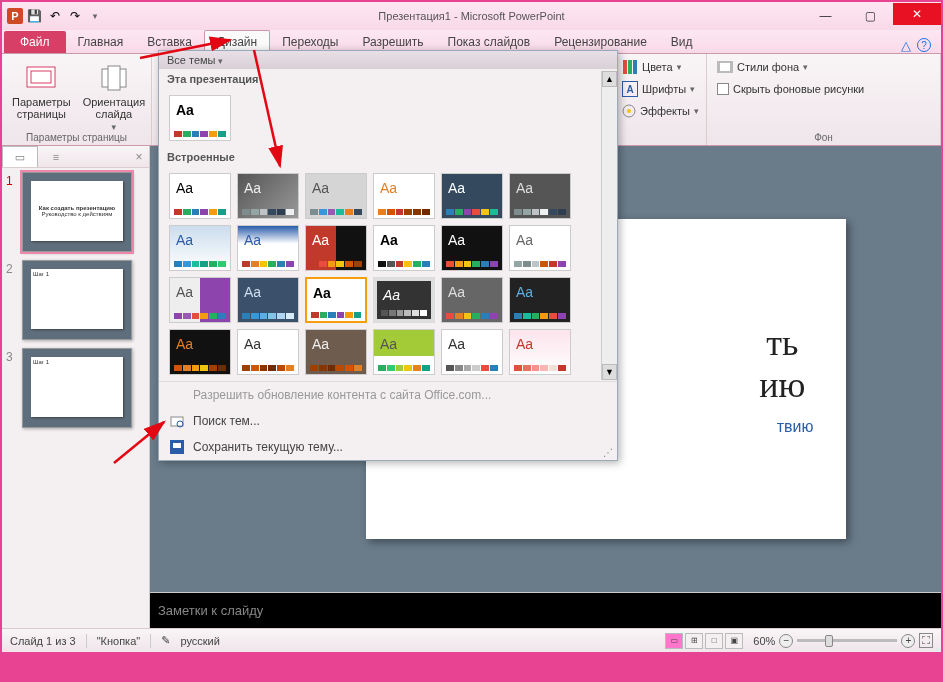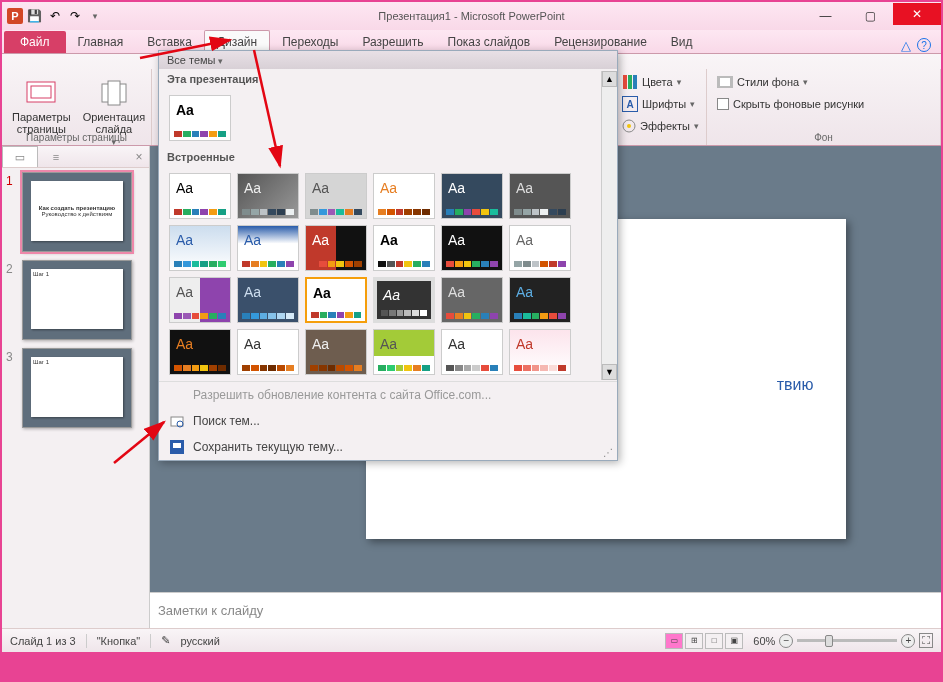--- a/index.html
+++ b/index.html
@@ -13,21 +13,21 @@
   .titlebar .winbtn { width: 45px; height: 22px; display: flex; align-items: center; justify-content: center; font-size: 12px; color: #333; }
   .titlebar .winbtn.close { background: #e81123; color: #fff; width: 48px; height: 22px; margin-top:-2px;}
   
   .ribbon-tabs { height: 24px; background: linear-gradient(#fde7f2, #f9d9e8); display: flex; align-items: flex-end; font-size: 12px; border-bottom: 1px solid #c9a; }
   .tab-file { background: #d73f67; color: #fff; padding: 4px 16px; height: 22px; border-radius: 2px 2px 0 0; margin-left: 2px; }
   .tab { padding: 4px 12px; color: #444; cursor: pointer; }
   .tab.active { background: #fafafa; border: 1px solid #c9a; border-bottom: 1px solid #fafafa; margin-bottom: -1px; border-radius: 2px 2px 0 0; }
   .help-icons { margin-left: auto; display: flex; gap: 6px; padding-right: 10px; color: #1a73e8; font-size: 13px; }
   
   .ribbon { height: 92px; background: linear-gradient(#f9f5f7, #efe5ea); border-bottom: 1px solid #c9a; display: flex; position: relative; }
-  .rgroup { border-right: 1px solid #dcc; padding: 2px 6px; display: flex; flex-direction: column; position: relative; margin-top: 15px; }
+  .rgroup { border-right: 1px solid #dcc; padding: 2px 6px; display: flex; flex-direction: column; position: relative; }
   .rgroup-label { position: absolute; bottom: 2px; left: 0; right: 0; text-align: center; font-size: 10px; color: #666; }
   .rbtn-large { display: flex; flex-direction: column; align-items: center; justify-content: flex-start; gap: 2px; font-size: 11px; color: #333; text-align: center; padding: 2px 4px; }
   .rbtn-row { display: flex; gap: 4px; padding-top: 4px; }
   .ricon { width: 32px; height: 32px; display:flex; align-items:center; justify-content:center; }
   .rsmall { display: flex; align-items: center; gap: 4px; font-size: 11px; color: #333; padding: 2px 4px; height: 22px; }
   .rsmall .sicon { width: 16px; height: 16px; display:flex; align-items:center; justify-content:center;}
   .chk { width: 12px; height: 12px; border: 1px solid #888; background: #fff; }
   .darrow::after { content: " ▾"; font-size: 9px; color: #666; }
   
   .workarea { display: flex; height: 482px; background: #6a7b8a; }
@@ -44,21 +44,21 @@
   .thumb-item.selected .thumb-img { outline: 2px solid #e8a; }
   .thumb-paper { position: absolute; top: 8px; left: 8px; right: 8px; bottom: 10px; background: #fff; box-shadow: 1px 1px 2px rgba(0,0,0,0.4); display:flex; flex-direction:column; align-items:center; justify-content:center; font-size:6px; color:#333; text-align:center; padding:2px;}
   
   .slide-area { flex: 1; display: flex; flex-direction: column; background: #6a7b8a; }
   .slide-canvas { flex: 1; display: flex; align-items: center; justify-content: center; padding: 20px; position: relative; }
   .slide-main { width: 560px; height: 380px; background: #6a7b8a; position: relative; }
   .slide-paper { position: absolute; top: 40px; left: 100px; width: 480px; height: 320px; background: #fff; box-shadow: 3px 3px 8px rgba(0,0,0,0.4); display:flex; flex-direction:column; align-items:center; justify-content:center; }
   .slide-paper .pin { position:absolute; top:-8px; left:50%; transform:translateX(-50%); width:16px; height:16px; background: radial-gradient(circle at 30% 30%, #fff, #aaa); border-radius:50%; box-shadow:1px 1px 2px rgba(0,0,0,0.5);}
   .slide-title-text { font-family: Georgia, serif; font-size: 36px; color: #222; text-align:center; }
   .slide-sub { color: #2a5caa; font-size: 16px; margin-top: 12px;}
-  .notes-bar { height: 36px; background: #ffffff; border-top: 1px solid #ccc; display:flex; align-items:center; padding: 0 8px; font-size:13px; color:#888;}
+  .notes-bar { height: 36px; background: #000000; border-top: 1px solid #ccc; display:flex; align-items:center; padding: 0 8px; font-size:13px; color:#888;}
   
   .statusbar { height: 24px; background: linear-gradient(#f9f5f7, #efe5ea); display: flex; align-items: center; font-size: 11px; color: #444; padding: 0 8px; gap: 10px; border-top:1px solid #dcc;}
   .statusbar .sep { border-left: 1px solid #ccc; height: 14px;}
   .statusbar .spacer { flex: 1; }
   .viewbtns { display: flex; gap: 2px; }
   .viewbtns .vb { width: 18px; height: 16px; border: 1px solid #bbb; background: #f4f0f2; display:flex; align-items:center; justify-content:center; font-size:8px;}
   .viewbtns .vb.active { background: #f7c; }
   .zoom { display: flex; align-items: center; gap: 4px; }
   .zoom .track { width: 100px; height: 3px; background: #bbb; position: relative; }
   .zoom .thumb { position: absolute; left: 28%; top: -4px; width: 8px; height: 12px; background: #ddd; border:1px solid #888; border-radius:2px;}
@@ -229,20 +229,22 @@
             </div>
           </div>
       </div>
     </div>
   </div>
   <div class="slide-area">
     <div class="slide-canvas">
       <div class="slide-main">
         <div class="slide-paper">
           <div class="pin"></div>
+          <div class="slide-title-text" style="white-space:pre-line; align-self:flex-end; padding-right:40px;">ть
+ию</div>
           <div class="slide-sub" style="align-self:flex-end; padding-right:32px;">твию</div>
         </div>
       </div>
     </div>
     <div class="notes-bar">Заметки к слайду</div>
   </div>
 </div>
 
 <div class="statusbar">
   <span>Слайд 1 из 3</span>

